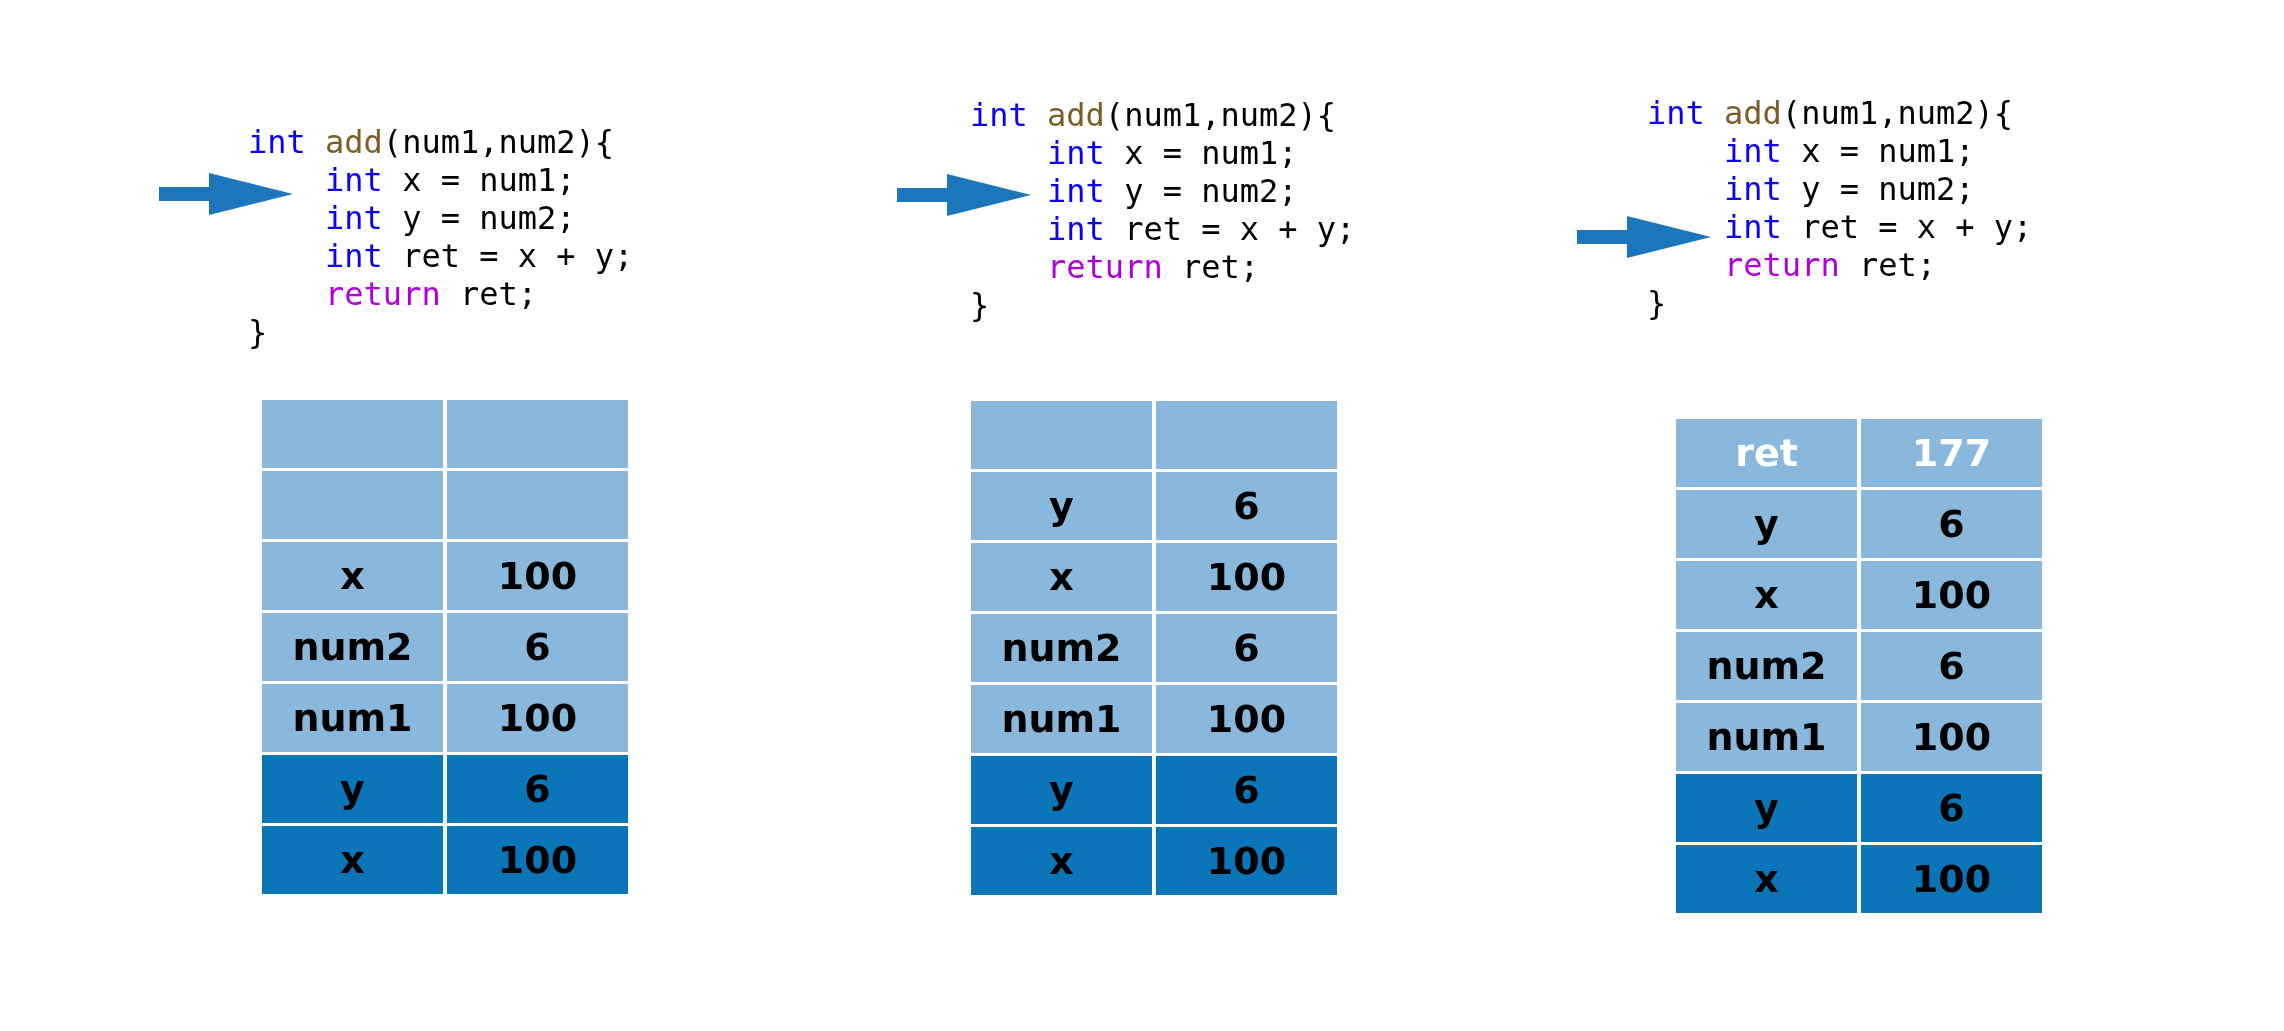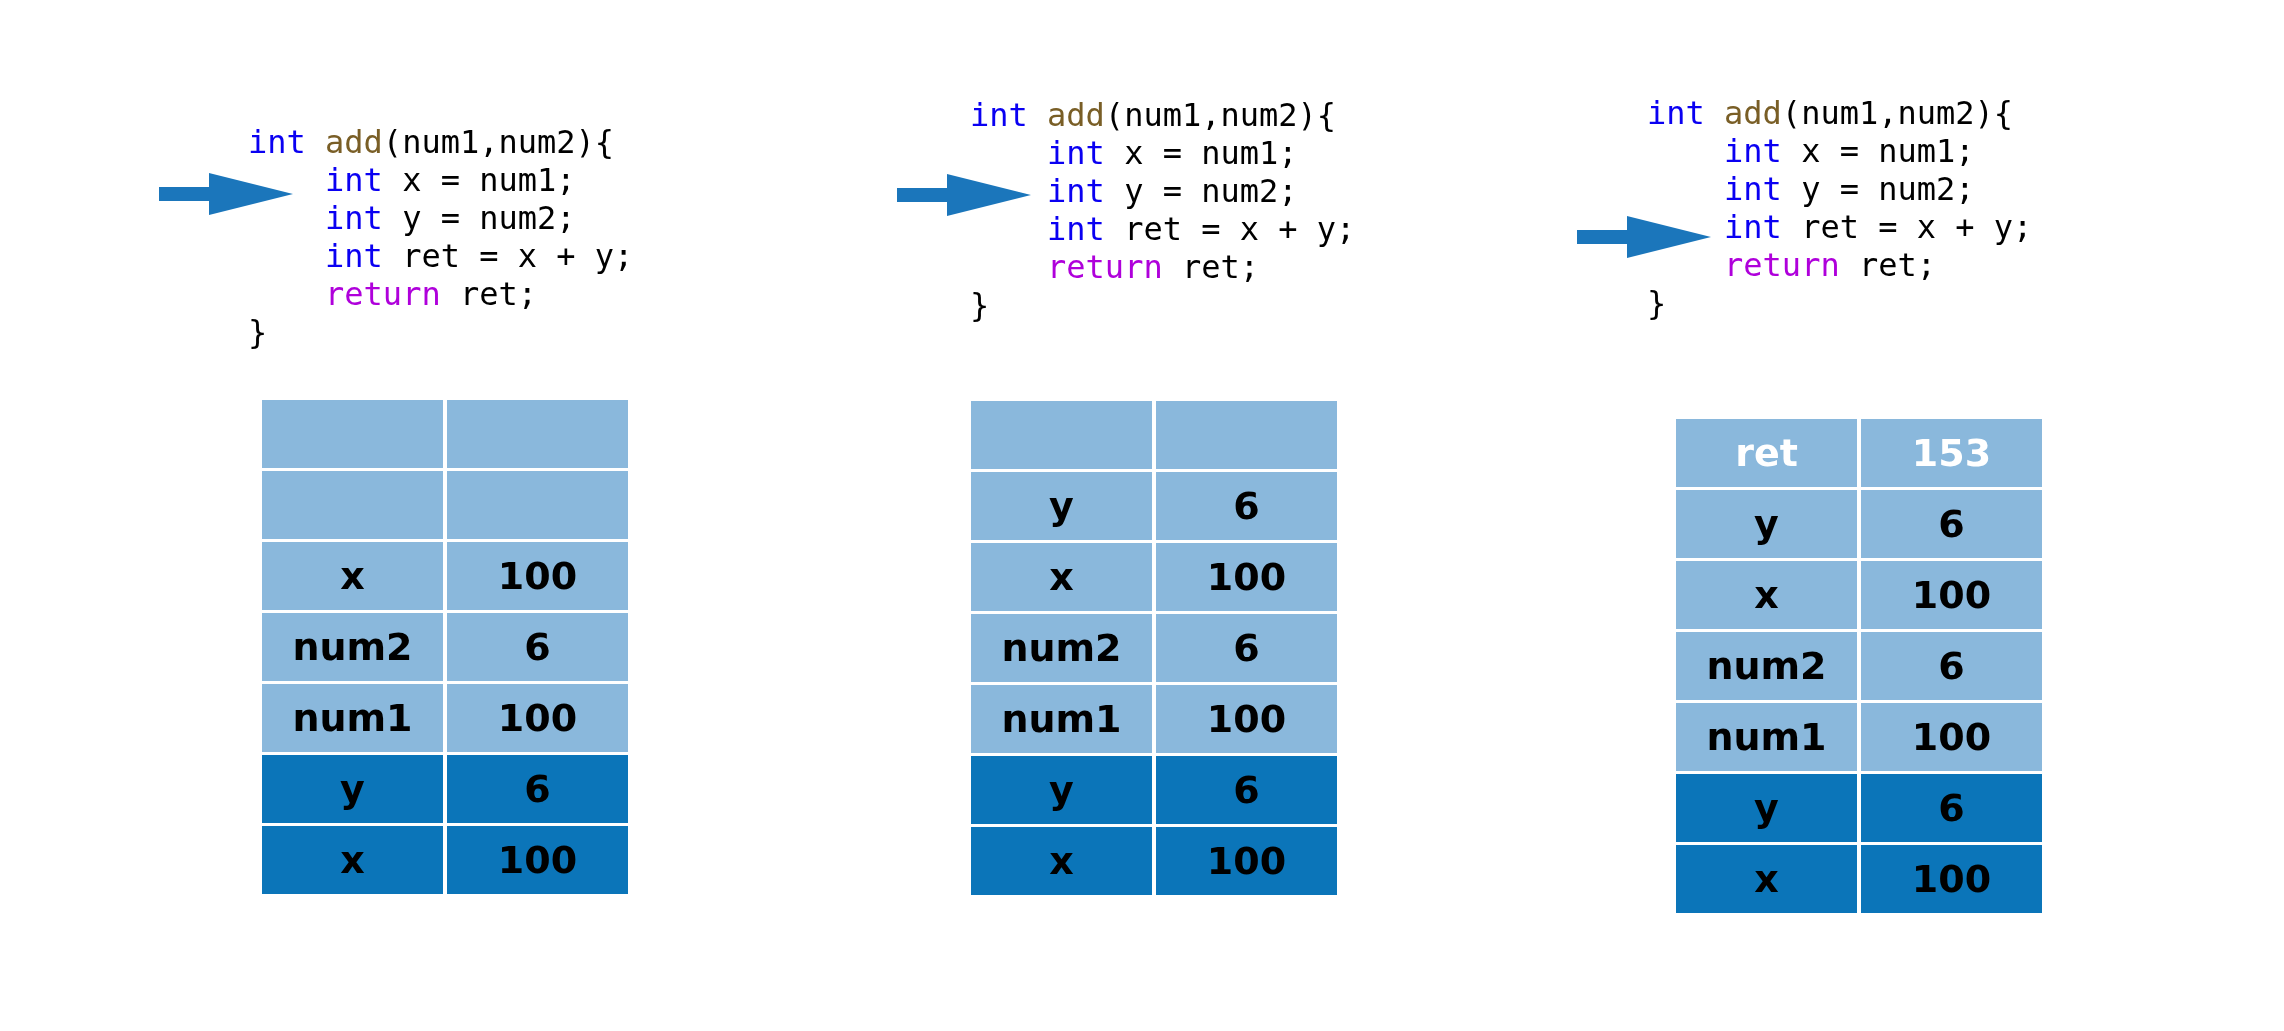--- a/index.html
+++ b/index.html
@@ -133,21 +133,21 @@
 
   <section class="panel">
     <pre class="code" style="left: 1647px; top: 94px;"><div class="code-line"><span class="c-kw">int</span><span class="c-plain"> </span><span class="c-fn">add</span><span class="c-plain">(num1,num2){</span></div><div class="code-line"><span class="c-plain">    </span><span class="c-kw">int</span><span class="c-plain"> x = num1;</span></div><div class="code-line"><span class="c-plain">    </span><span class="c-kw">int</span><span class="c-plain"> y = num2;</span></div><div class="code-line"><span class="c-plain">    </span><span class="c-kw">int</span><span class="c-plain"> ret = x + y;</span></div><div class="code-line"><span class="c-plain">    </span><span class="c-ctrl">return</span><span class="c-plain"> ret;</span></div><div class="code-line"><span class="c-plain">}</span></div></pre>
     <svg class="arrow" viewBox="0 0 136 44" xmlns="http://www.w3.org/2000/svg" style="left: 1577px; top: 215px;">
       <polygon points="0,15 50,15 50,1 134,22 50,43 50,29 0,29" fill="#1b76bb"></polygon>
     </svg>
     <table class="stack" style="left: 1672px; top: 416px;">
       <tbody>
         <tr class="white-text">
           <td class="light">ret</td>
-          <td class="light">153</td>
+          <td class="light">177</td>
         </tr>
         <tr>
           <td class="light">y</td>
           <td class="light">6</td>
         </tr>
         <tr>
           <td class="light">x</td>
           <td class="light">100</td>
         </tr>
         <tr>

